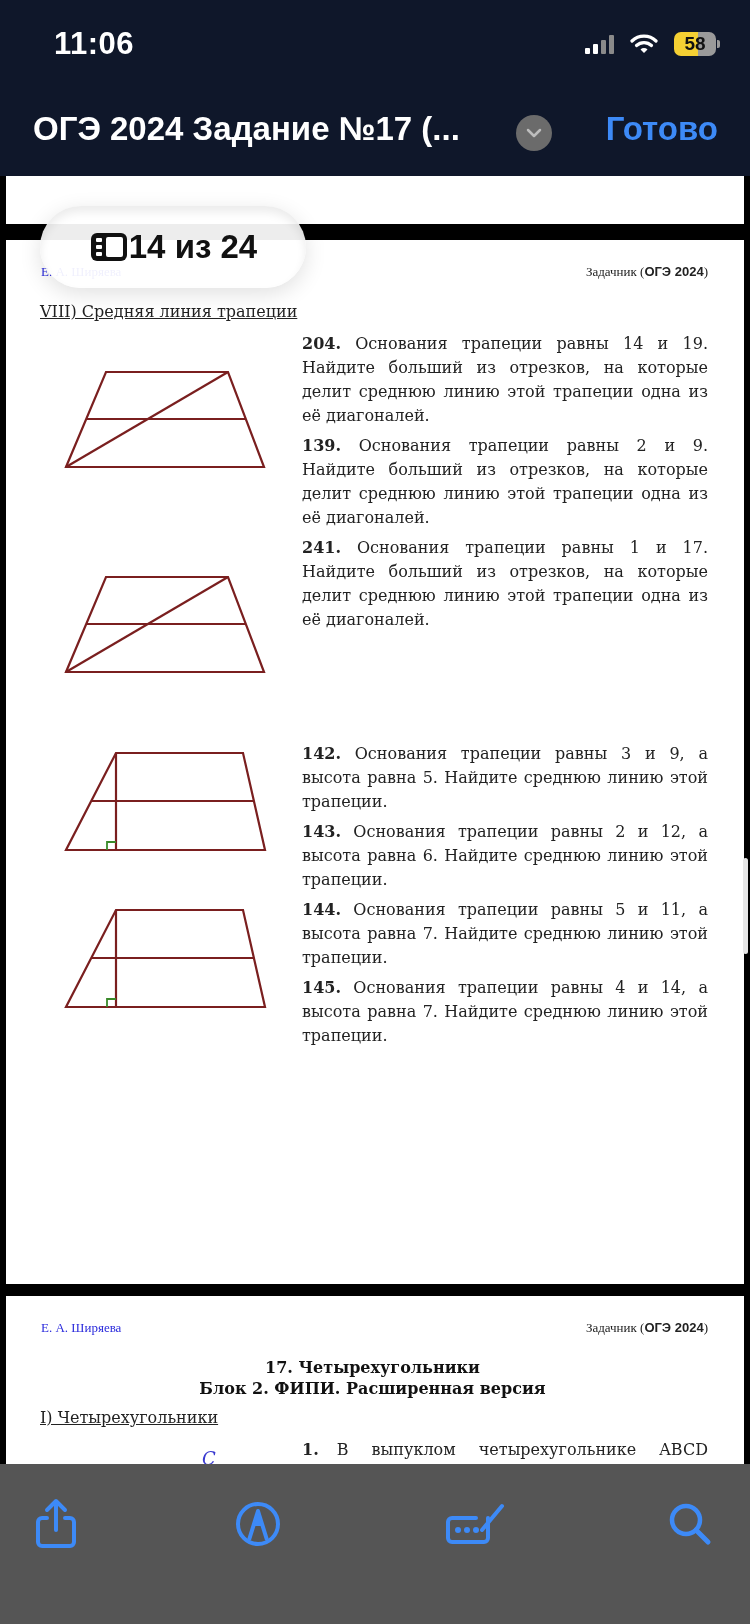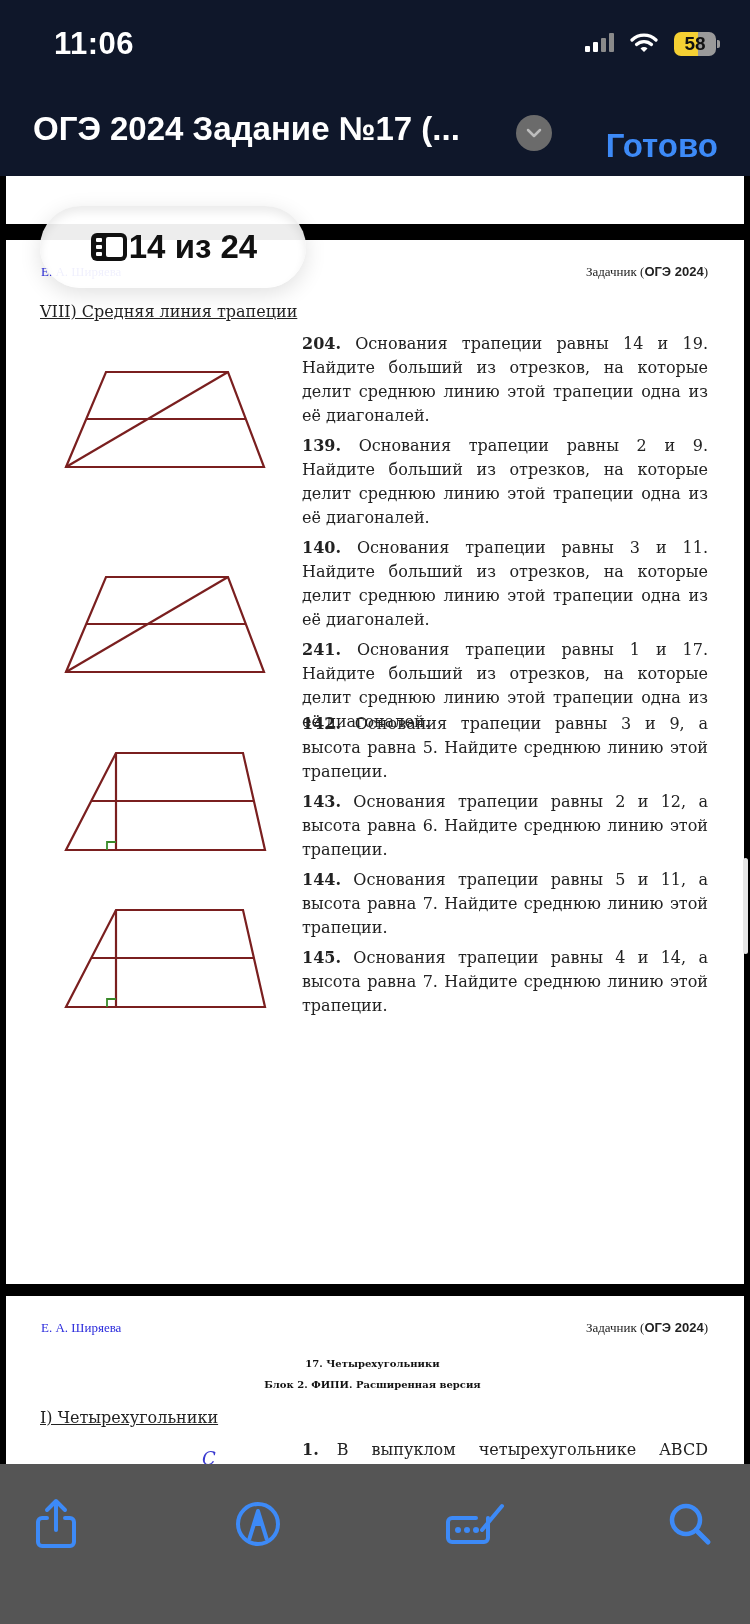--- a/index.html
+++ b/index.html
@@ -1,49 +1,49 @@
 <!DOCTYPE html>
 <html><head>
 <meta charset="utf-8">
 <style>
   html,body{margin:0;padding:0;}
   body{width:750px;height:1624px;position:relative;overflow:hidden;background:#000;font-family:"Liberation Sans",sans-serif;}
   .topbar{position:absolute;left:0;top:0;width:750px;height:176px;background:#0f172a;z-index:5;}
   .status-time{position:absolute;left:54px;top:26px;color:#fff;font-weight:bold;font-size:31px;font-family:"Liberation Sans",sans-serif;letter-spacing:0.5px;}
-  .status-right{position:absolute;right:30px;top:32px;display:flex;gap:16px;}
+  .status-right{position:absolute;right:30px;top:32px;display:flex;align-items:center;gap:16px;}
   .signal{display:flex;align-items:flex-end;gap:3px;height:20px;}
   .signal span{width:5px;background:#fff;border-radius:1px;display:block;}
   .signal span.off{background:#8a8a8a;}
   .battery{display:flex;align-items:center;}
   .battery .body{width:42px;height:24px;border-radius:7px;background:linear-gradient(90deg,#f5d033 0 58%,#9a9a9a 58% 100%);color:#111;font-weight:bold;font-size:19px;display:flex;align-items:center;justify-content:center;}
   .battery .nub{width:3px;height:8px;background:#9a9a9a;border-radius:0 2px 2px 0;margin-left:1px;}
   .doc-title{position:absolute;left:33px;top:110px;color:#fff;font-weight:bold;font-size:33px;white-space:nowrap;}
   .title-chevron{position:absolute;left:516px;top:115px;width:36px;height:36px;border-radius:50%;background:#6b6b6b;display:flex;align-items:center;justify-content:center;}
-  .done-btn{position:absolute;right:32px;top:127px;color:#3d8af7;font-weight:bold;font-size:33px;}
+  .done-btn{position:absolute;right:32px;top:110px;color:#3d8af7;font-weight:bold;font-size:33px;}
 
   .page{position:absolute;left:6px;width:738px;background:#fff;overflow:hidden;}
   .page-prev{top:176px;height:48px;}
   .page-main{top:240px;height:1044px;}
   .page-next{top:1296px;height:170px;}
 
   .hdr{position:absolute;top:24px;font-family:"Liberation Serif",serif;font-size:13px;}
   .hdr-left{left:35px;color:#2b2bdc;}
   .hdr-right{right:36px;color:#222;}
   .hdr-right b{font-family:"Liberation Sans",sans-serif;}
 
   .section{position:absolute;left:34px;font-family:"DejaVu Serif",serif;font-size:16px;color:#222;text-decoration:underline;}
   .problems{position:absolute;left:296px;width:406px;font-family:"DejaVu Serif",serif;font-size:16px;line-height:24px;color:#222;text-align:justify;}
   .problem{margin-bottom:6px;}
   .problem .num{font-weight:bold;}
   .fig{position:absolute;}
 
   .pagepill{position:absolute;left:40px;top:206px;width:266px;height:82px;border-radius:41px;background:rgba(255,255,255,0.93);box-shadow:0 6px 22px rgba(0,0,0,0.12),inset 0 6px 10px rgba(0,0,0,0.08);z-index:6;display:flex;align-items:center;justify-content:center;}
   .pagepill .txt{font-size:33px;font-weight:bold;color:#111;}
 
-  .heading{position:absolute;left:0;width:733px;text-align:center;font-family:"DejaVu Serif",serif;font-weight:bold;color:#111;font-size:10px;}
+  .heading{position:absolute;left:0;width:733px;text-align:center;font-family:"DejaVu Serif",serif;font-weight:bold;color:#111;font-size:16px;}
   .scrollbar{position:absolute;right:2px;top:858px;width:5px;height:96px;border-radius:3px;background:#e6e6e6;z-index:4;}
 
   .toolbar{position:absolute;left:0;top:1464px;width:750px;height:160px;background:#555555;z-index:5;}
   .tool{position:absolute;top:30px;width:60px;height:60px;display:flex;align-items:center;justify-content:center;}
 </style>
 </head>
 <body>
 
 <div class="topbar">
   <div class="status-time">11:06</div>
@@ -118,24 +118,23 @@
       <path d="M54 4 L181 4 L203 101 L4 101 Z"></path>
       <line x1="54" y1="4" x2="54" y2="101"></line>
       <line x1="29" y1="52" x2="192" y2="52"></line>
     </g>
     <path d="M45 101 L45 93 L54 93" stroke="#3a8a2a" stroke-width="1.8" fill="none"></path>
   </svg>
 
   <div class="problems" style="top:92px;">
     <div class="problem"><span class="num">204.</span> <span>Основания трапеции равны 14 и 19. Найдите больший из отрезков, на которые делит среднюю линию этой трапеции одна из её диагоналей.</span></div>
     <div class="problem"><span class="num">139.</span> <span>Основания трапеции равны 2 и 9. Найдите больший из отрезков, на которые делит среднюю линию этой трапеции одна из её диагоналей.</span></div>
-    <div class="problem"><span class="num">140.</span> <span>Основания трапеции равны 3 и 11. Найдите больший из отрезков, на которые делит среднюю линию этой трапеции одна из её диагоналей.</span></div>
     <div class="problem"><span class="num">241.</span> <span>Основания трапеции равны 1 и 17. Найдите больший из отрезков, на которые делит среднюю линию этой трапеции одна из её диагоналей.</span></div>
   </div>
-  <div class="problems" style="top:472px;">
+  <div class="problems" style="top:502px;">
     <div class="problem"><span class="num">142.</span> <span>Основания трапеции равны 3 и 9, а высота равна 5. Найдите среднюю линию этой трапеции.</span></div>
     <div class="problem"><span class="num">143.</span> <span>Основания трапеции равны 2 и 12, а высота равна 6. Найдите среднюю линию этой трапеции.</span></div>
     <div class="problem" style="margin-top:5px"><span class="num">144.</span> <span>Основания трапеции равны 5 и 11, а высота равна 7. Найдите среднюю линию этой трапеции.</span></div>
     <div class="problem"><span class="num">145.</span> <span>Основания трапеции равны 4 и 14, а высота равна 7. Найдите среднюю линию этой трапеции.</span></div>
   </div>
 </div>
 
 <div class="scrollbar"></div>
 
 <div class="page page-next">

